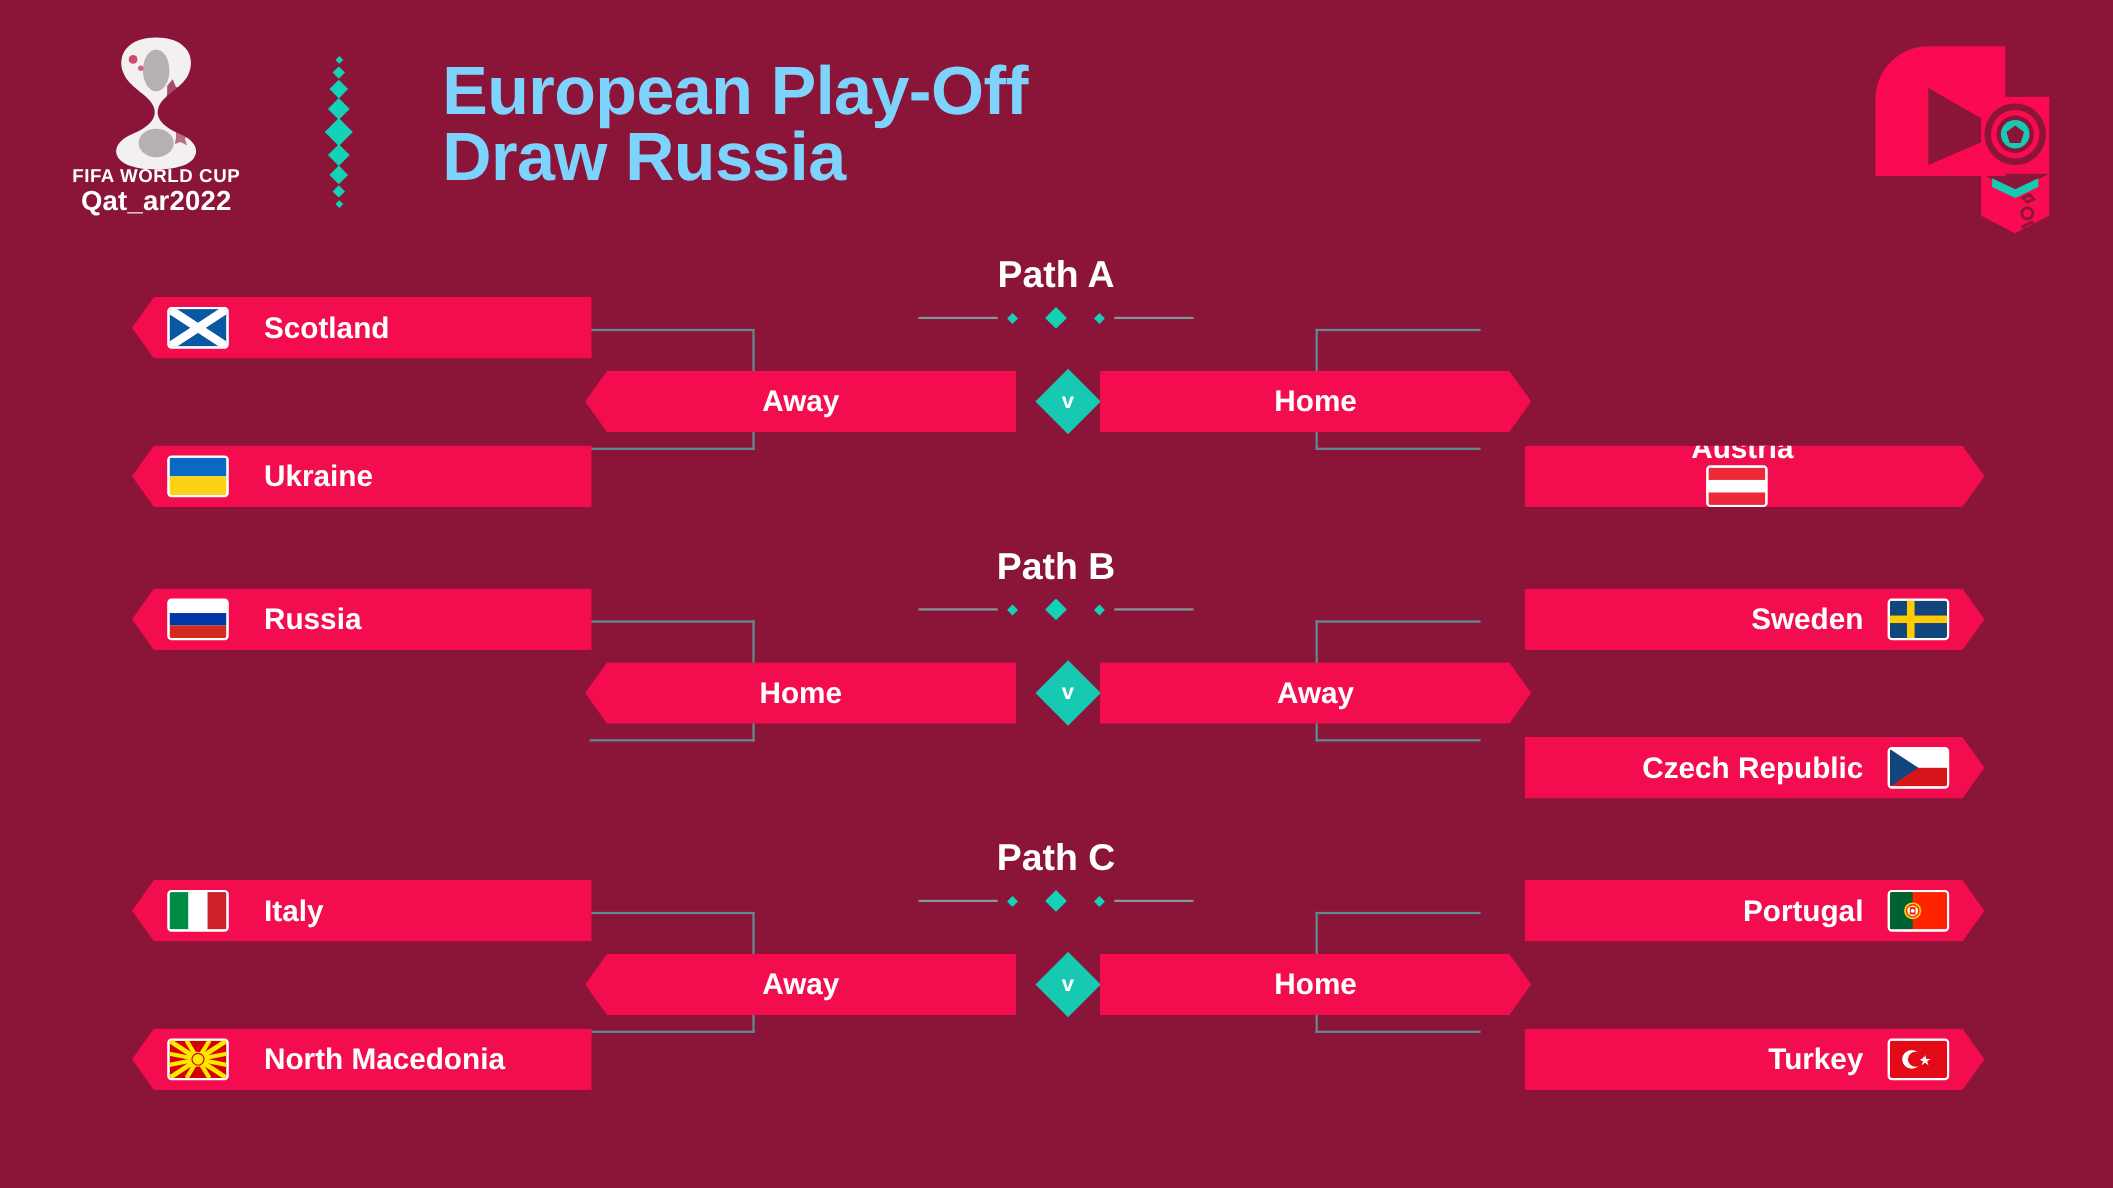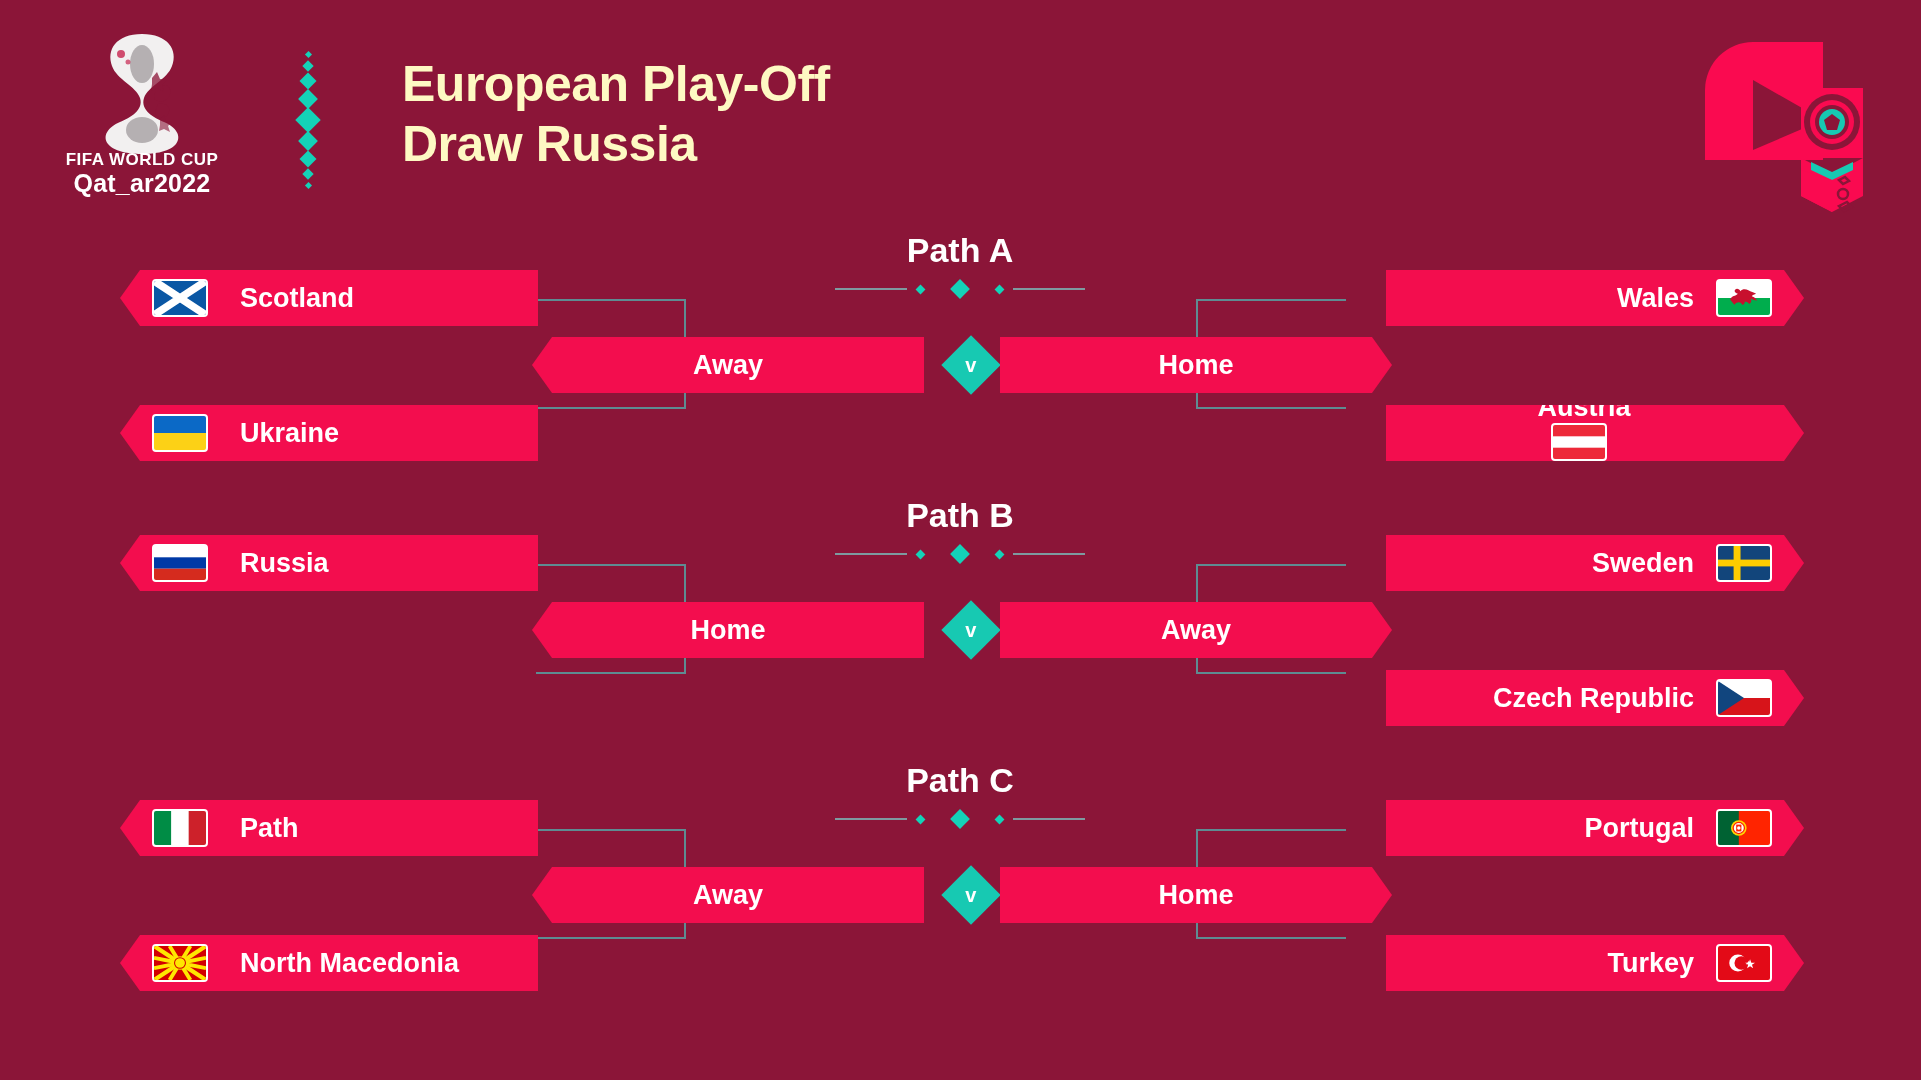--- a/index.html
+++ b/index.html
@@ -28,21 +28,21 @@
   }
 
   .divider-dots{position:absolute;left:296px;top:52px;width:24px;height:120px;}
   .divider-dots i{
     display:block;background:#14D2B8;margin:0 auto 5px auto;
     transform:rotate(45deg);
   }
 
   .title{
     position:absolute;left:402px;top:54px;width:820px;
-    color:#fef9c3;font-size:50px;font-weight:bold;line-height:60px;
+    color:#7dd3fc;font-size:62px;font-weight:bold;line-height:60px;
     letter-spacing:-0.5px;
   }
 
   .brand-logo{position:absolute;right:48px;top:28px;width:190px;height:190px;}
 
   
   .paths{position:absolute;left:0;top:215px;width:1642px;height:865px;}
   .path{position:relative;width:1921px;height:265px;}
 
   .path-head{
@@ -240,33 +240,20 @@
       </div>
 
       <div class="vbadge" style="left:950px;top:129px;">
         <span>v</span>
       </div>
 
       <div class="plate midright" style="left:1000px;top:122px;width:392px;">
         <span class="hlabel">Home</span>
       </div>
 
-      <div class="plate rightrow" style="left:1386px;top:55px;width:418px;">
-        <span class="tname">Wales</span>
-        <span class="flag">
-          <svg viewBox="0 0 60 40" preserveAspectRatio="none">
-            <rect width="60" height="20" fill="#ffffff"></rect>
-            <rect y="20" width="60" height="20" fill="#00AD4D"></rect>
-            <path d="M14,22 c2,-5 6,-4 9,-7 c-3,-1 -5,-3 -3,-5 c2,-2 5,0 6,2 c2,-3 6,-3 9,-1
-                     c3,2 6,2 9,4 c-2,1 -4,1 -5,3 c3,1 5,3 6,5 c-3,0 -5,-1 -7,-2
-                     c1,3 0,5 -2,6 c-1,-2 -3,-3 -5,-3 c0,2 -1,4 -3,4 c-1,-2 -2,-3 -4,-3
-                     c-2,0 -4,1 -5,3 c-2,-2 -3,-4 -5,-6 Z" fill="#C8102E"></path>
-          </svg>
-        </span>
-      </div>
 
       <div class="plate rightrow" style="left:1386px;top:190px;width:418px;flex-direction:column;">
         <span class="tname">Austria</span>
         <span class="flag">
           <svg viewBox="0 0 60 40" preserveAspectRatio="none">
             <rect width="60" height="40" fill="#ffffff"></rect>
             <rect width="60" height="13.3" fill="#ED2939"></rect>
             <rect y="26.7" width="60" height="13.3" fill="#ED2939"></rect>
           </svg>
         </span>
@@ -359,21 +346,21 @@
       <div class="conn" style="left:1196px;top:192px;width:150px;height:0;border-top-width:2px;"></div>
 
       <div class="plate leftrow" style="left:120px;top:55px;width:418px;">
         <span class="flag">
           <svg viewBox="0 0 60 40" preserveAspectRatio="none">
             <rect width="20" height="40" fill="#008C45"></rect>
             <rect x="20" width="20" height="40" fill="#ffffff"></rect>
             <rect x="40" width="20" height="40" fill="#CD212A"></rect>
           </svg>
         </span>
-        <span class="tname">Path</span>
+        <span class="tname">Italy</span>
       </div>
 
       <div class="plate leftrow" style="left:120px;top:190px;width:418px;">
         <span class="flag">
           <svg viewBox="0 0 60 40" preserveAspectRatio="none">
             <rect width="60" height="40" fill="#D20000"></rect>
             <g stroke="#FFE600" stroke-width="5">
               <path d="M30,20 L0,0 M30,20 L60,0 M30,20 L0,40 M30,20 L60,40"></path>
             </g>
             <g stroke="#FFE600" stroke-width="4.5">

